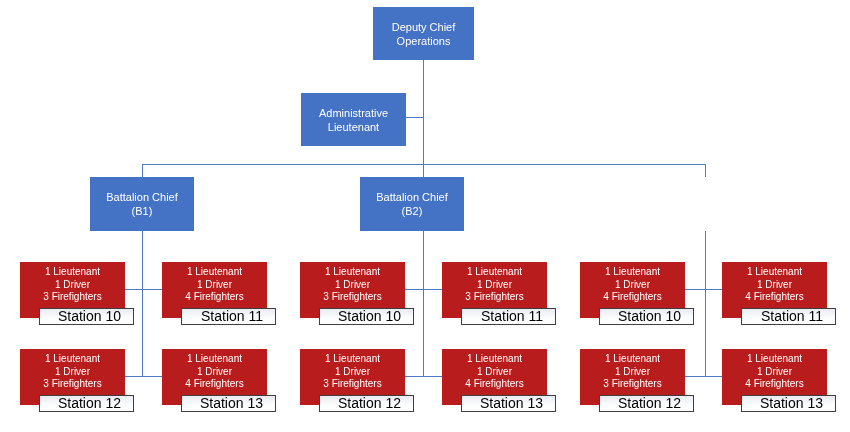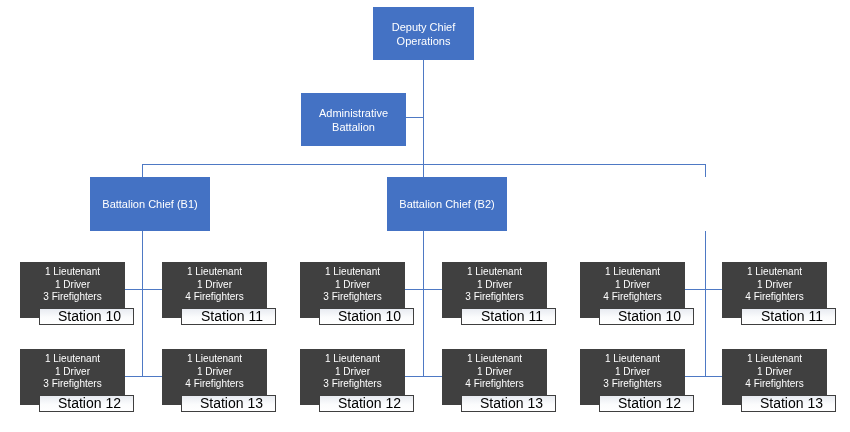--- a/index.html
+++ b/index.html
@@ -3,29 +3,29 @@
 <meta charset="utf-8">
 <style>
   html,body{margin:0;padding:0;background:#ffffff;}
   #canvas{
     position:relative;width:850px;height:432px;background:#ffffff;overflow:hidden;
     font-family:"Liberation Sans", sans-serif;
   }
   .node{
     position:absolute;background:#4472C4;color:#ffffff;
     display:flex;align-items:center;justify-content:center;text-align:center;
-    font-size:11px;line-height:14px;box-sizing:border-box;padding:2px;
+    font-size:11px;line-height:14px;box-sizing:border-box;padding:14px;
   }
   .node-top{left:373px;top:7px;width:101px;height:53px;}
   .node-admin{left:301px;top:93px;width:105px;height:53px;}
-  .node-bc{top:177px;width:120px;height:54px;}
+  .node-bc{top:177px;width:104px;height:54px;}
   .line{position:absolute;background:#4e79c4;}
   .station{position:absolute;width:114px;height:64px;}
   .sbox{
-    position:absolute;left:0;top:0;width:105px;height:56px;background:#404040;
+    position:absolute;left:0;top:0;width:105px;height:56px;background:#b91c1c;
     color:#ffffff;font-size:10px;line-height:12.5px;text-align:center;
     box-sizing:border-box;padding-top:4px;
   }
   .slabel{
     position:absolute;left:19px;top:46px;width:95px;height:17px;
     background:linear-gradient(to bottom,#e8ebf1 0%,#fbfcfd 55%,#ffffff 100%);
     border:1px solid #3f3f3f;box-sizing:border-box;
     color:#000000;font-size:14px;line-height:15px;text-align:right;
     padding-right:12px;z-index:2;
   }
@@ -47,27 +47,27 @@
   <div class="line" style="left:125px;top:376px;width:37px;height:1px;"></div>
   <div class="line" style="left:405px;top:289px;width:37px;height:1px;"></div>
   <div class="line" style="left:405px;top:376px;width:37px;height:1px;"></div>
   <div class="line" style="left:685px;top:289px;width:37px;height:1px;"></div>
   <div class="line" style="left:685px;top:376px;width:37px;height:1px;"></div>
 
   <div class="node node-top">
     <span>Deputy Chief Operations</span>
   </div>
   <div class="node node-admin">
-    <span>Administrative Battalion</span>
+    <span>Administrative Lieutenant</span>
   </div>
 
   <div class="node node-bc" style="left:90px;">
     <span>Battalion Chief (B1)</span>
   </div>
-  <div class="node node-bc" style="left:387px;">
+  <div class="node node-bc" style="left:360px;">
     <span>Battalion Chief (B2)</span>
   </div>
 
   <div class="station" style="left:20px;top:262px;">
     <div class="sbox">
       <div>1 Lieutenant</div>
       <div>1 Driver</div>
       <div>3 Firefighters</div>
     </div>
     <div class="slabel">Station 10</div>

